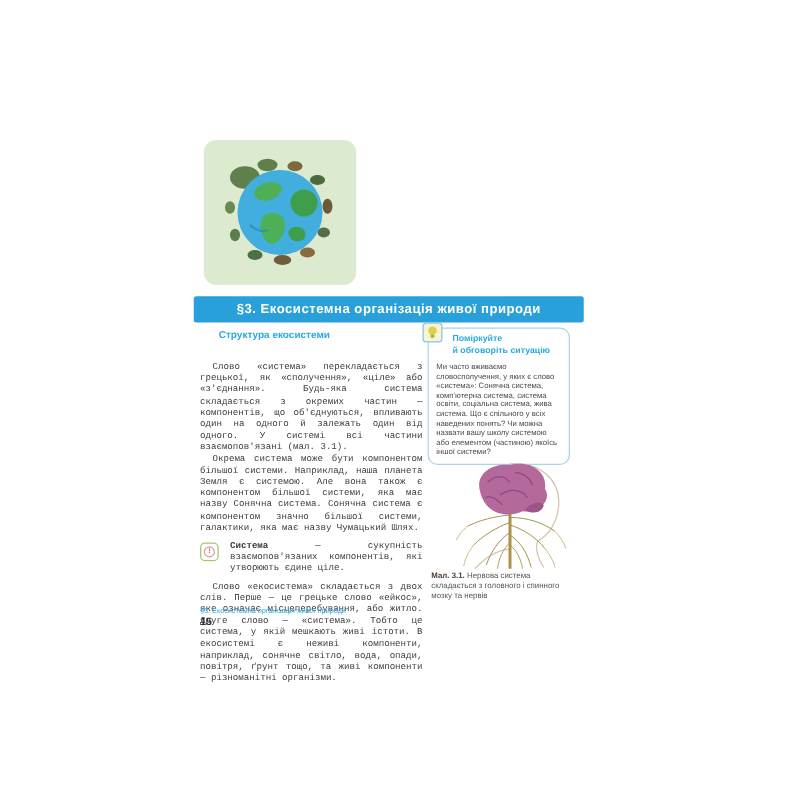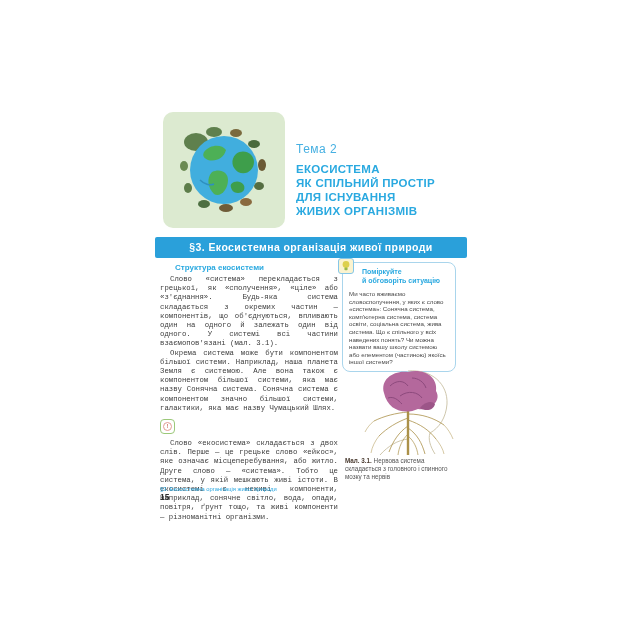--- a/index.html
+++ b/index.html
@@ -17,21 +17,21 @@
                  line-height:14px;letter-spacing:.3px;}
 
   
   .banner{position:absolute;left:155px;top:237px;width:312px;height:21px;
           background:#2aa0da;border-radius:2px;color:#ffffff;
           font-family:"Liberation Sans",sans-serif;font-weight:bold;font-size:10.5px;
           text-align:center;line-height:21px;letter-spacing:.4px;}
 
   
   .col-left{position:absolute;left:160px;top:263px;width:178px;}
-  .col-heading{margin:0 0 3px 0;color:#2aa9e0;font-family:"Liberation Sans",sans-serif;
+  .col-heading{margin:0 0 18px 0;color:#2aa9e0;font-family:"Liberation Sans",sans-serif;
                font-weight:bold;font-size:8px;text-indent:15px;}
   .col-left p{margin:0;font-size:7.3px;line-height:9.2px;text-align:justify;text-indent:10px;font-family:Liberation Mono, monospace;}
   .definition{display:flex;align-items:flex-start;margin:5px 0 5px 0;}
   .def-icon{flex:0 0 13px;width:13px;height:13px;border:1px solid #9cc87a;border-radius:4px;
             margin-right:9px;margin-top:1px;position:relative;background:#fff;}
   .def-icon .circ{position:absolute;left:2px;top:2px;width:7px;height:7px;border:1px solid #e29b94;
             border-radius:50%;color:#d4736a;font-family:"Liberation Sans",sans-serif;
             font-size:6px;font-weight:bold;text-align:center;line-height:7px;}
   .definition p{margin:0;font-size:7.3px;line-height:9.2px;text-align:justify;text-indent:0;}
   .definition b{font-weight:bold;}
@@ -83,41 +83,36 @@
       <g fill="#4db056">
         <path d="M30,32 C36,24 48,24 52,30 C50,38 42,42 34,40 C30,38 28,36 30,32 Z"></path>
         <path d="M38,52 C46,48 54,52 54,60 C54,70 46,78 40,74 C34,68 32,58 38,52 Z"></path>
         <path d="M62,34 C70,28 80,34 80,42 C80,50 72,56 64,52 C58,48 56,40 62,34 Z" fill="#3e9e4b"></path>
         <path d="M60,62 C66,60 72,64 70,70 C68,74 60,74 58,70 C56,66 56,64 60,62 Z" fill="#3e9e4b"></path>
       </g>
       <path d="M26,60 C30,64 36,66 40,64" stroke="#2f8fbf" stroke-width="1.5" fill="none"></path>
     </svg>
   </div>
 
-  <div class="header-text">
-    <div class="theme-label">Тема 2</div>
-    <div class="chapter-title">
-      <div>ЕКОСИСТЕМА</div>
-      <div>ЯК СПІЛЬНИЙ ПРОСТІР</div>
-      <div>ДЛЯ ІСНУВАННЯ</div>
-      <div>ЖИВИХ ОРГАНІЗМІВ</div>
-    </div>
-  </div>
 
   <div class="banner">§3. Екосистемна організація живої природи</div>
 
   <div class="col-left">
     <h3 class="col-heading">Структура екосистеми</h3>
     <p>Слово «система» перекладається з грецької, як «сполучення», «ціле» або «з'єднання». Будь-яка система складається з окремих частин — компонентів, що об'єднуються, впливають один на одного й залежать один від одного. У системі всі частини взаємопов'язані (мал. 3.1).</p>
     <p>Окрема система може бути компонентом більшої системи. Наприклад, наша планета Земля є системою. Але вона також є компонентом більшої системи, яка має назву Сонячна система. Сонячна система є компонентом значно більшої системи, галактики, яка має назву Чумацький Шлях.</p>
 
     <div class="definition">
       <span class="def-icon">
           <span class="circ">!</span>
         </span>
+      <p>
+        <b>Система</b>
+        <span>— сукупність взаємопов'язаних компонентів, які утворюють єдине ціле.</span>
+      </p>
     </div>
 
     <p>Слово «екосистема» складається з двох слів. Перше — це грецьке слово «ейкос», яке означає місцеперебування, або житло. Друге слово — «система». Тобто це система, у якій мешкають живі істоти. В екосистемі є неживі компоненти, наприклад, сонячне світло, вода, опади, повітря, ґрунт тощо, та живі компоненти — різноманітні організми.</p>
   </div>
 
   <div class="disc-box">
     <div class="disc-icon">
       <svg width="10" height="12" viewBox="0 0 10 12">
         <circle cx="5" cy="4.5" r="3.4" fill="#ddd04c"></circle>
         <rect x="3.4" y="7.6" width="3.2" height="2.6" rx="1" fill="#9ab84a"></rect>

